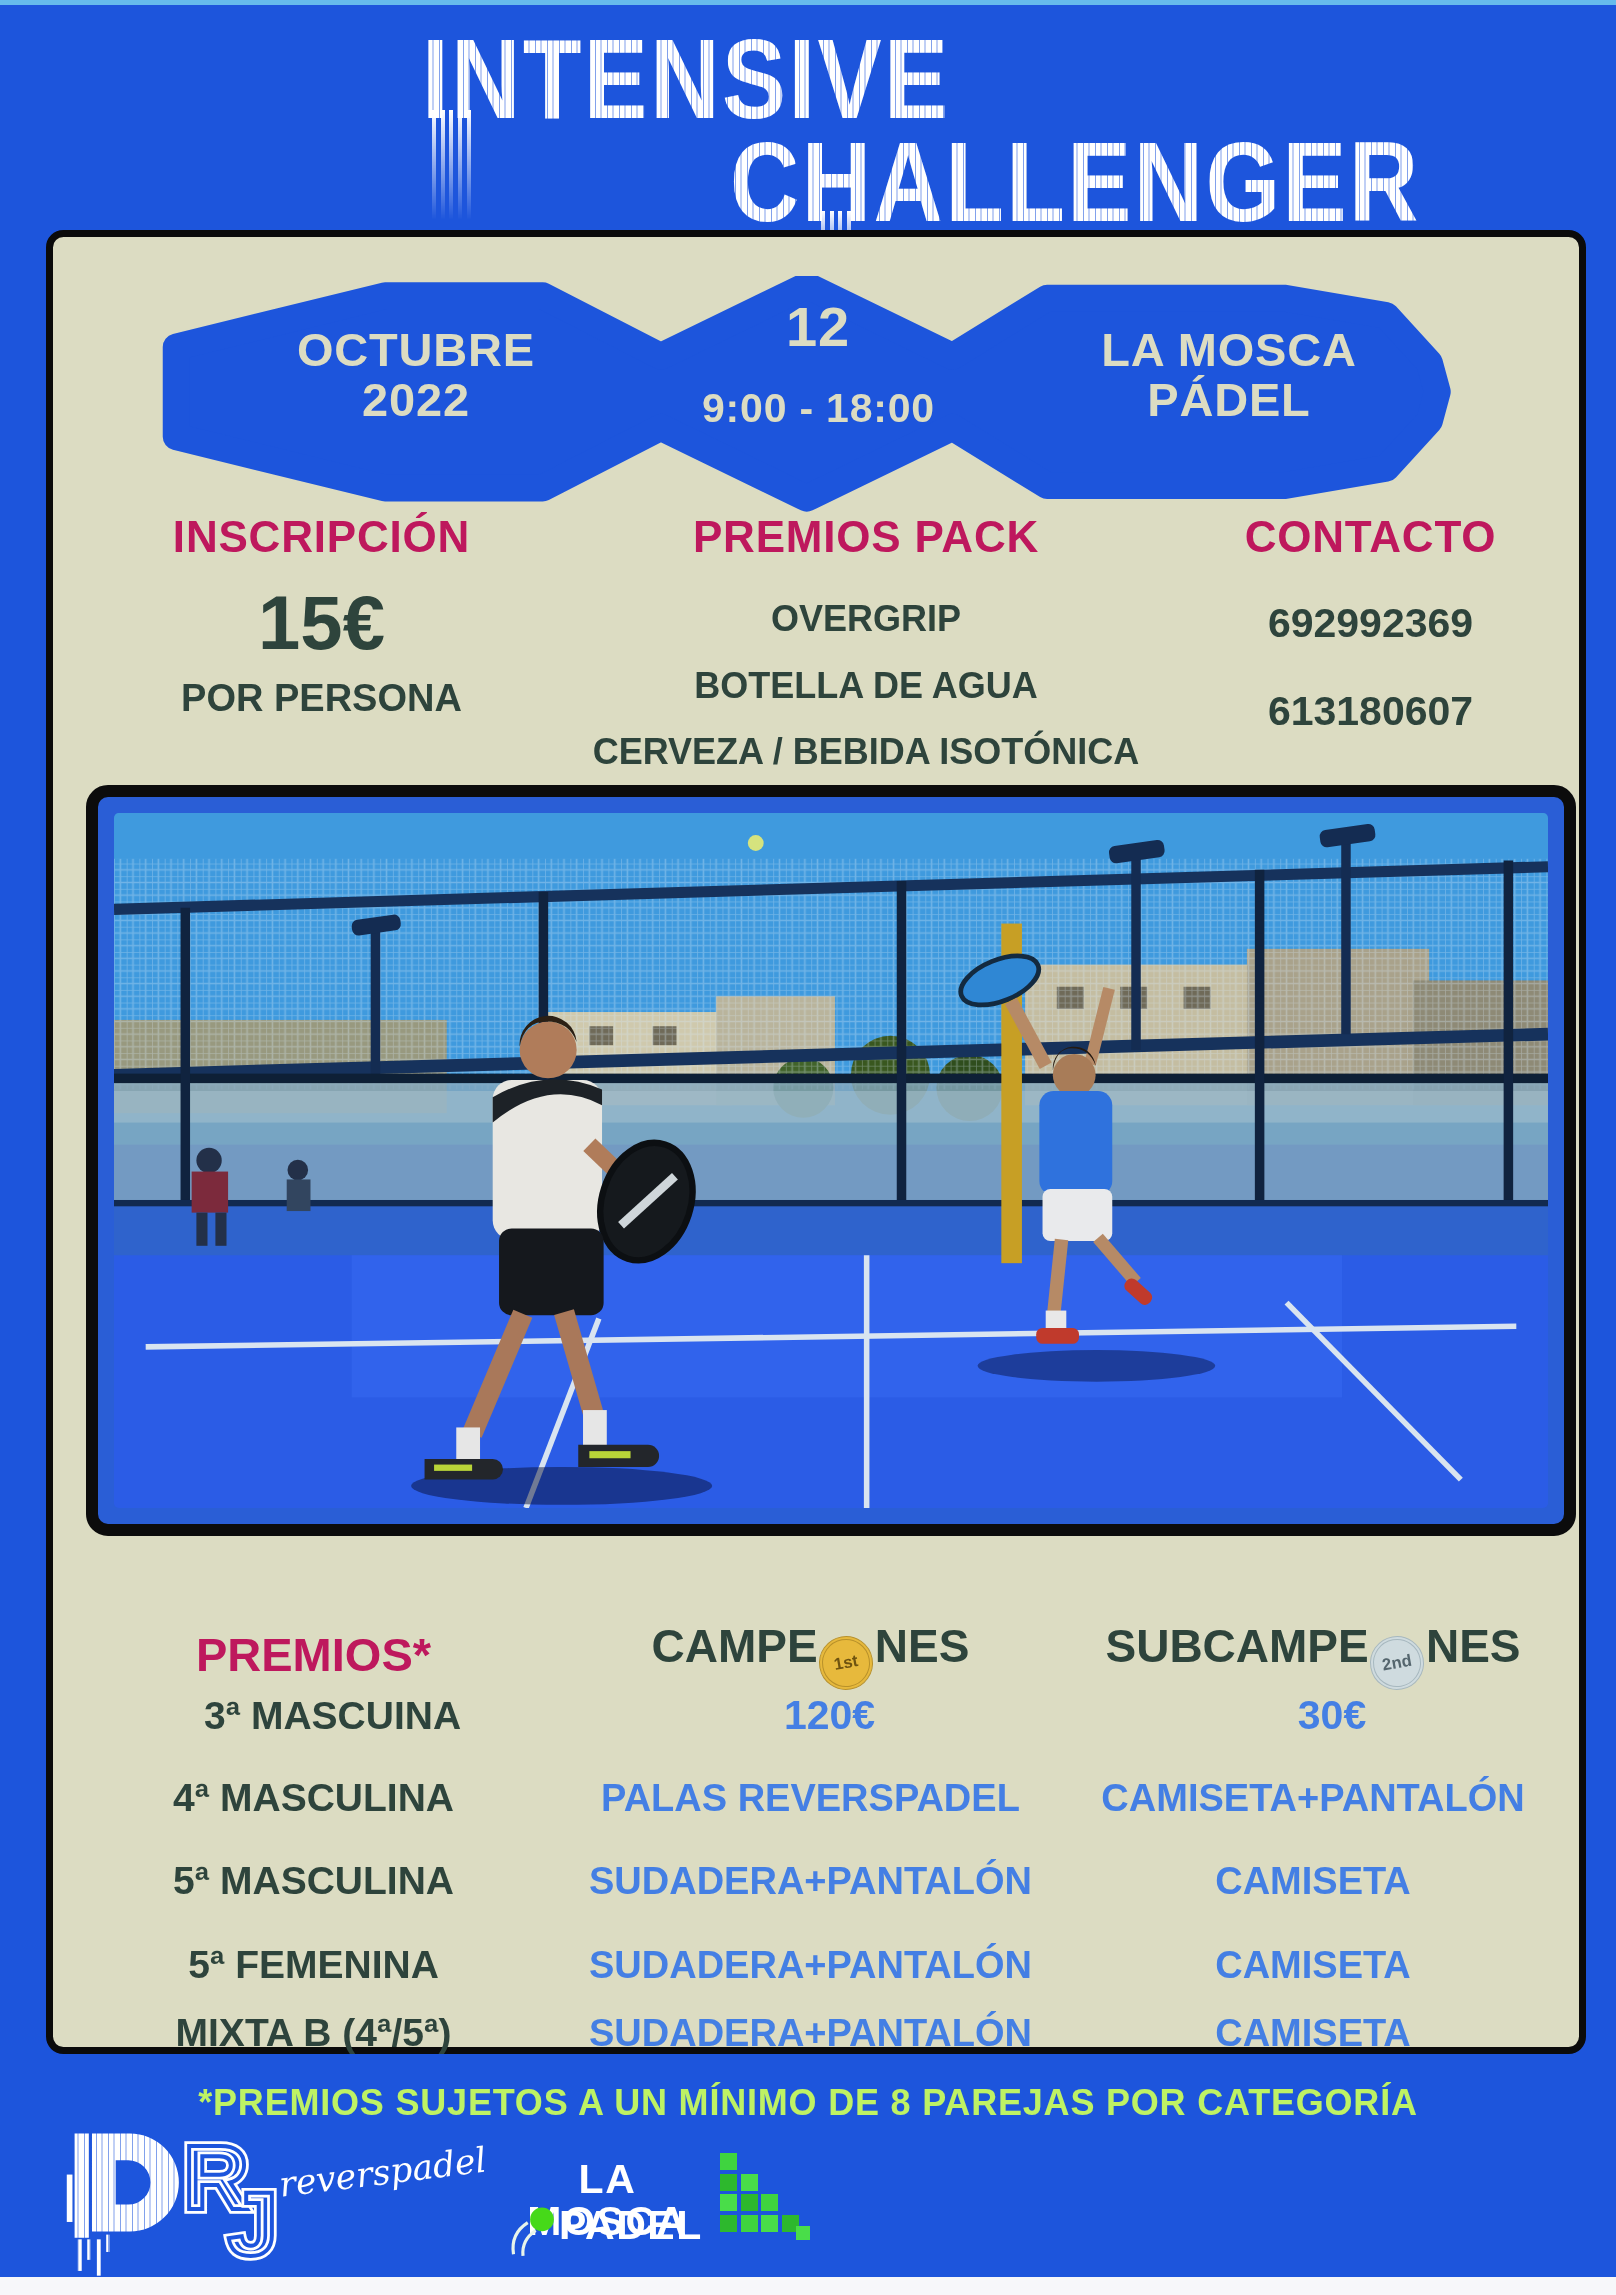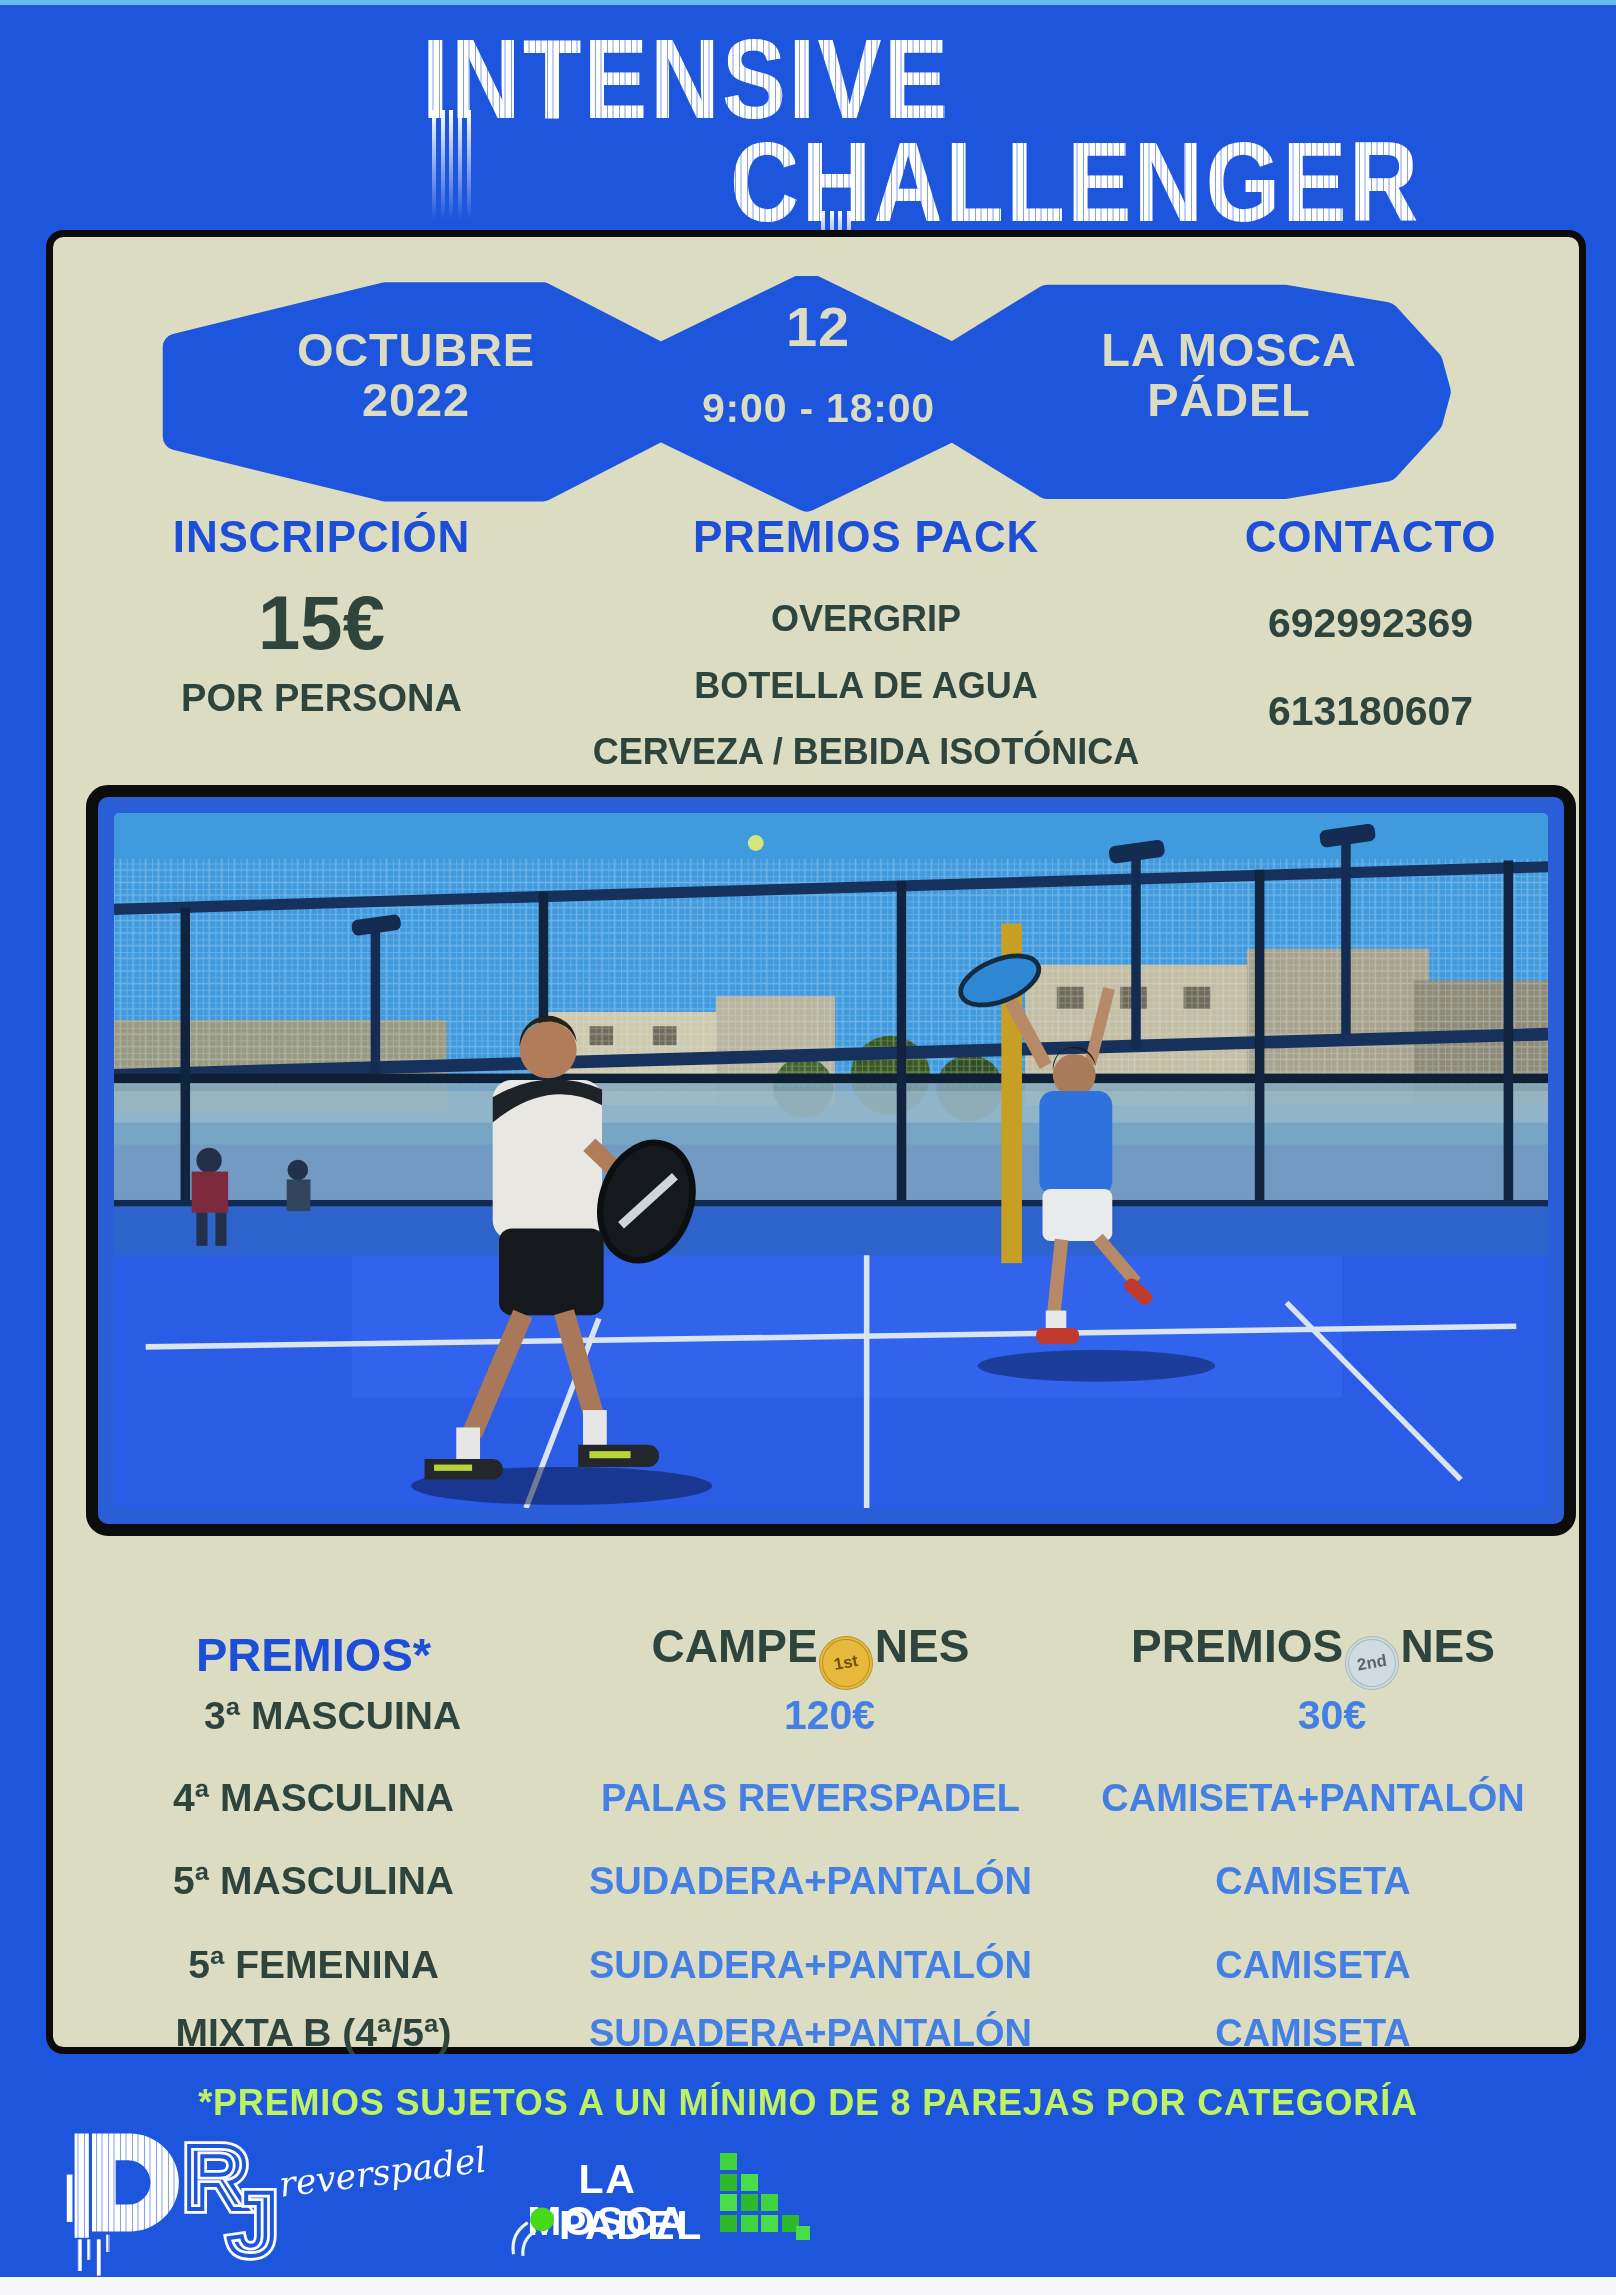--- a/index.html
+++ b/index.html
@@ -25,21 +25,21 @@
   .card{position:absolute;left:46px;top:230px;width:1540px;height:1824px;background:#dcdcc2;
         border:7px solid #0b0b0b;border-radius:17.4px;box-sizing:border-box;}
 
   
   .ribbon-text{color:#dcdcc2;font-weight:800;line-height:1.06;letter-spacing:0.8px;}
   .rt-date{left:134px;top:88px;width:458px;font-size:47px;}
   .rt-day{left:623px;top:62px;width:284px;font-size:56px;line-height:1;}
   .rt-hours{left:584px;top:150px;width:363px;font-size:41px;}
   .rt-venue{left:971px;top:88px;width:410px;font-size:47px;}
 
-  .h-blue{color:#1d4ed8;font-weight:800;}
+  .h-blue{color:#be185d;font-weight:800;}
   .dark{color:#2e443c;font-weight:800;}
   .v-blue{color:#447fe4;font-weight:800;}
 
   
   .info-h{font-size:44px;letter-spacing:0.8px;}
   .col-inscripcion{left:32px;top:275px;width:473px;}
   .col-welcome{left:521px;top:275px;width:584px;}
   .col-contact{left:1128px;top:275px;width:379px;}
 
   
@@ -221,21 +221,21 @@
     </div>
 
     <div class="prow" style="top:1356px;margin-top:26px;">
       <div class="h-blue" style="font-size:47px;">PREMIOS*</div>
       <div class="dark" style="font-size:46px;">
         <span>CAMPE</span><span class="medal gold">
             <span>1st</span>
           </span><span>NES</span>
       </div>
       <div class="dark" style="font-size:46px;">
-        <span>PREMIOS</span><span class="medal silver">
+        <span>SUBCAMPE</span><span class="medal silver">
             <span>2nd</span>
           </span><span>NES</span>
       </div>
     </div>
 
     <div class="prow" style="top:1455px;margin-left:19px;">
       <div class="dark" style="font-size:39px;">3ª MASCUINA</div>
       <div class="v-blue" style="font-size:41px;">120€</div>
       <div class="v-blue" style="font-size:41px;">30€</div>
     </div>

